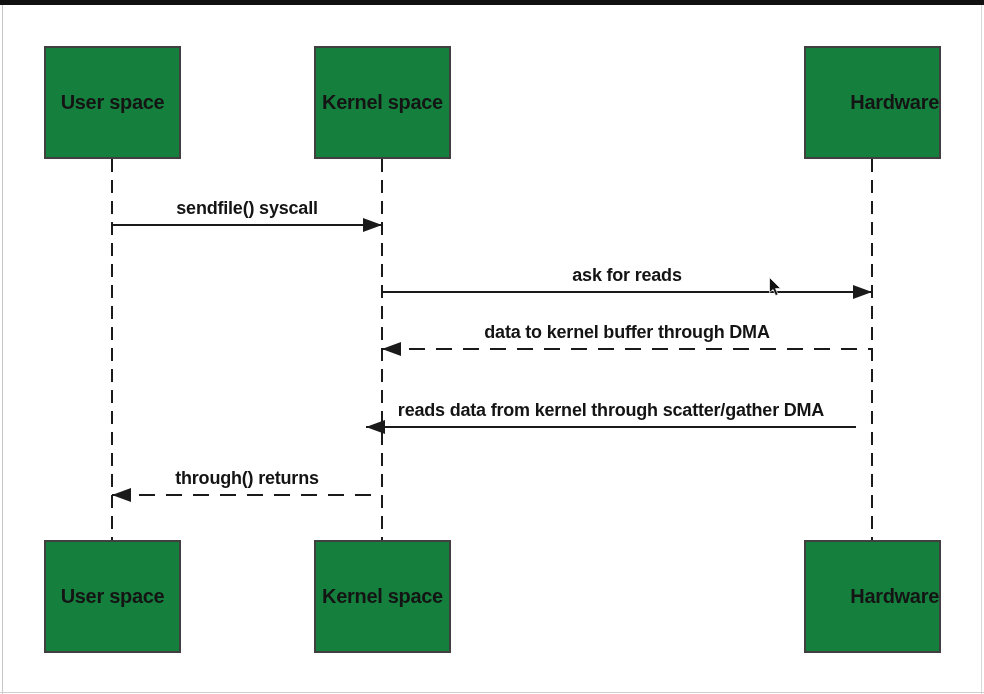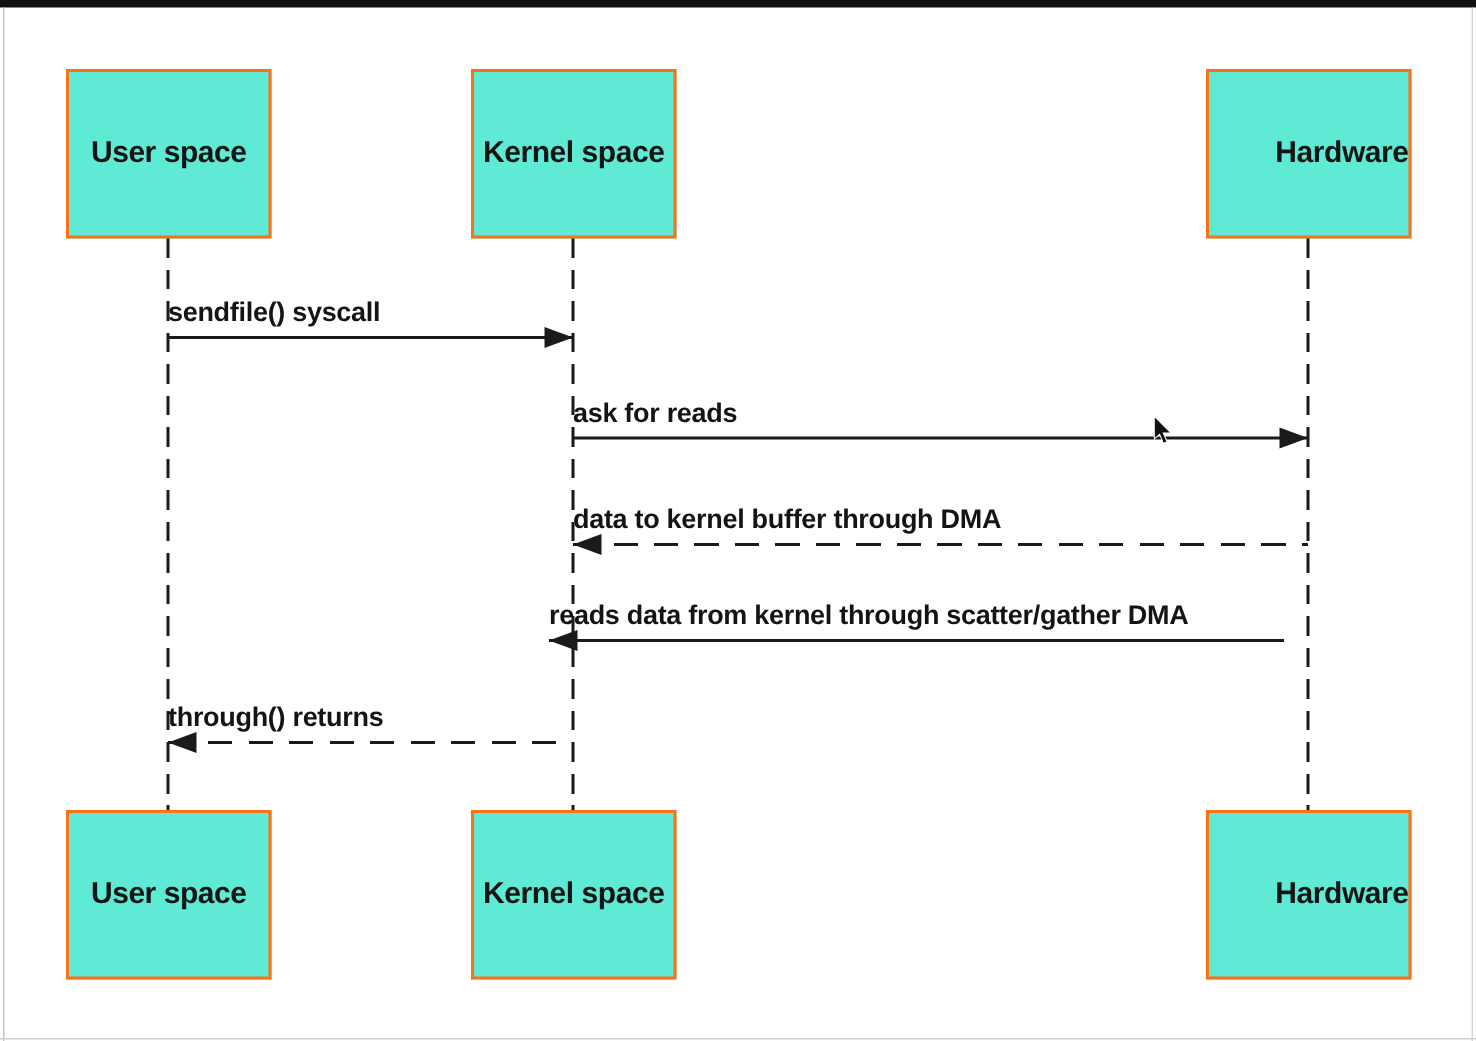--- a/index.html
+++ b/index.html
@@ -15,22 +15,22 @@
   
   .top-bar { position: absolute; left: 0; top: 0; width: 984px; height: 5px; background: #111111; }
   .edge-left   { position: absolute; left: 2px;  top: 5px; width: 1px; height: 689px; background: #c6c6c6; }
   .edge-right  { position: absolute; left: 981px; top: 5px; width: 1px; height: 689px; background: #d8d8d8; }
   .edge-bottom { position: absolute; left: 0; top: 692px; width: 984px; height: 1px; background: #cfcfcf; }
 
   
   .actor-box {
     position: absolute;
     width: 133px; height: 109px;
-    border: 2px solid #f97316;
-    background: #5eead4;
+    border: 2px solid #404040;
+    background: #15803d;
     display: flex; align-items: center; justify-content: center;
   }
   .row-top { top: 46px; }
   .row-bottom { top: 540px; }
   .x-user { left: 44px; }
   .x-kernel { left: 314px; }
   .x-hw { left: 804px; justify-content: flex-end; }
   .actor-label {
     font-size: 20px; font-weight: 600; letter-spacing: -0.3px;
     color: #141414; white-space: nowrap;
@@ -49,26 +49,26 @@
   
   .msg { position: absolute; height: 2px; }
   .msg .line { position: absolute; left: 0; right: 0; top: 0; height: 2px; }
   .line.solid { background: #1a1a1a; }
   .line.dashed { background: repeating-linear-gradient(90deg, #1a1a1a 0px, #1a1a1a 16px, transparent 16px, transparent 27px); }
   .head { position: absolute; top: -6px; width: 0; height: 0; border-top: 7px solid transparent; border-bottom: 7px solid transparent; }
   .head.right { right: 0; border-left: 19px solid #1a1a1a; }
   .head.left  { left: 0;  border-right: 19px solid #1a1a1a; }
   .mlabel {
     position: absolute; left: 0; right: 0; bottom: 7px;
-    font-size: 18px; font-weight: 600;
+    text-align: center; font-size: 18px; font-weight: 600;
     letter-spacing: -0.2px; color: #141414; white-space: nowrap;
   }
   .msg1 { left: 112px; width: 270px; top: 224px; }
   .msg2 { left: 382px; width: 490px; top: 291px; }
-  .msg3 { left: 382px; width: 490px; top: 362px; }
+  .msg3 { left: 382px; width: 490px; top: 348px; }
   .msg4 { left: 366px; width: 490px; top: 426px; }
   .msg5 { left: 112px; width: 270px; top: 494px; }
 
   
   .cursor { position: absolute; left: 769px; top: 277px; width: 13px; height: 20px; }
 </style>
 </head>
 <body>
 
 <div id="screen">

